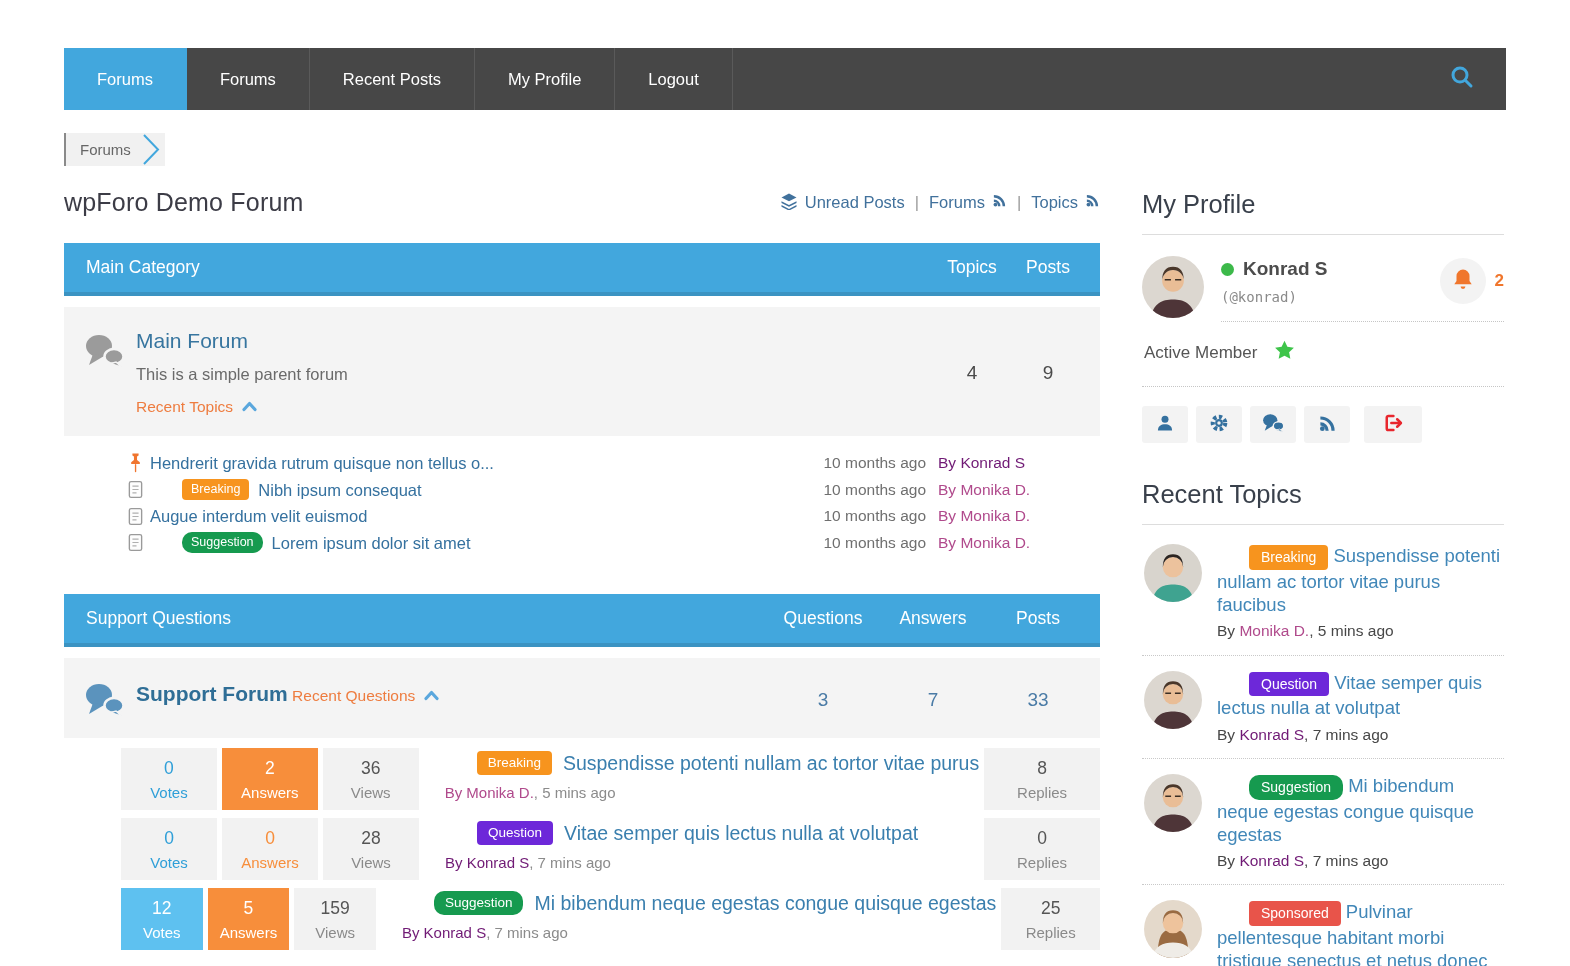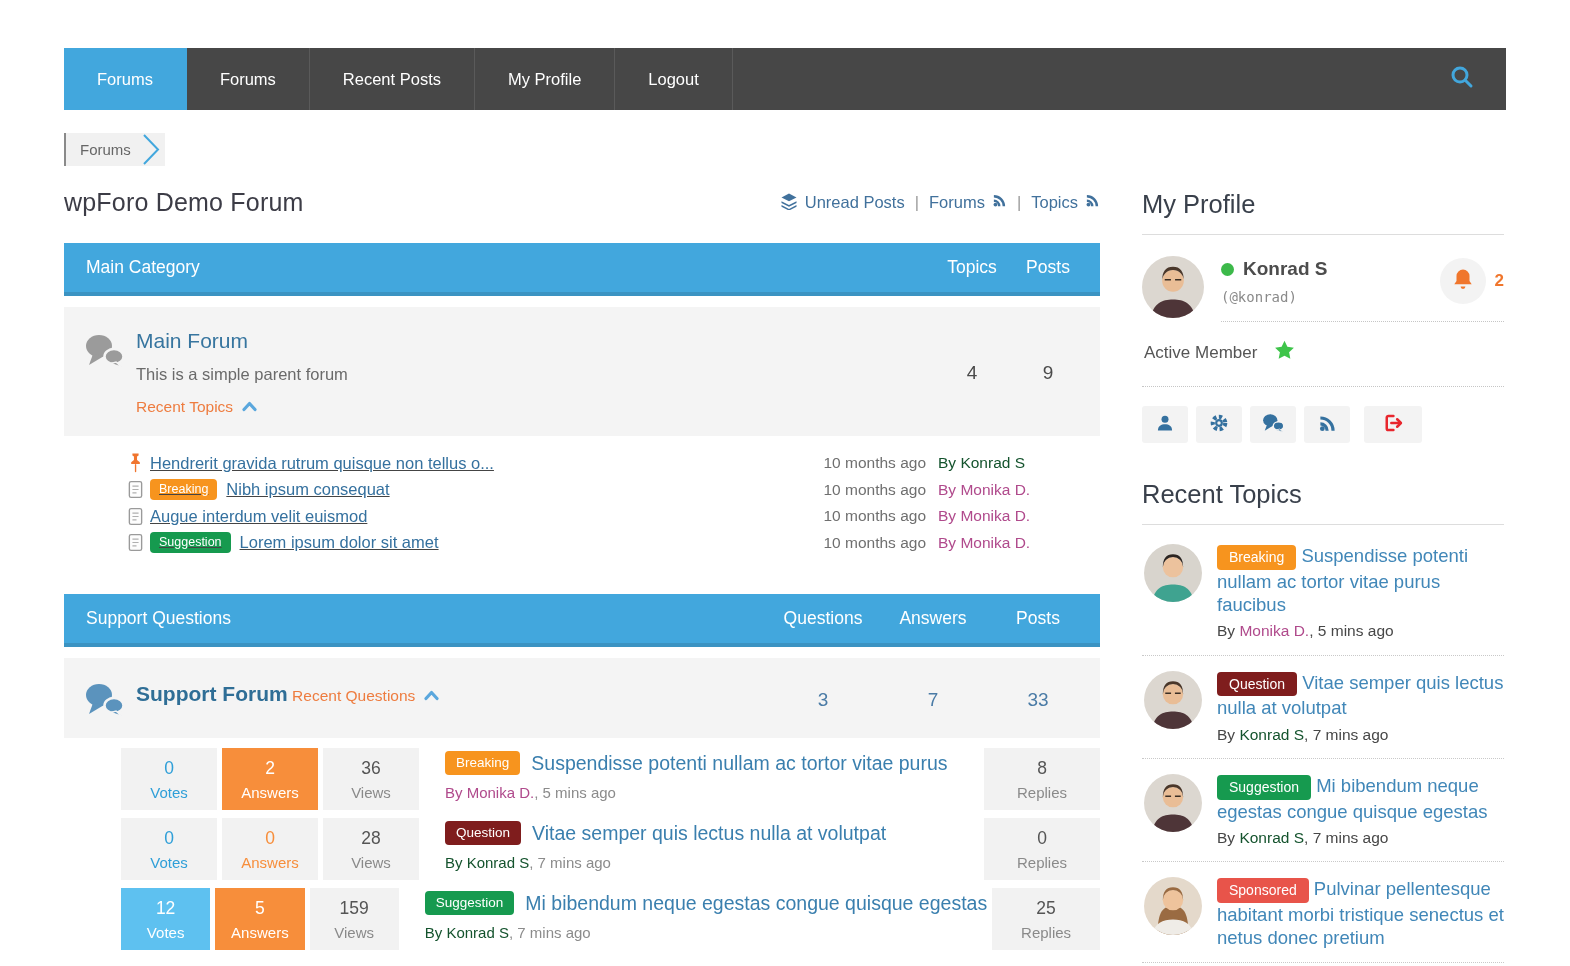--- a/index.html
+++ b/index.html
@@ -50,36 +50,36 @@
   .forum-toggle { margin-top: 14px; display: inline-flex; align-items: center; gap: 9px;
                   font-size: 15.5px; color: #ee7c3f; cursor: pointer; }
   .f-stat { display: flex; align-items: center; justify-content: center; font-size: 19px; }
   .f-stat.dark { color: #4a4a4a; }
   .f-stat.blue { color: #4a7ba6; }
 
   
   .topic-list { padding: 14px 58px 16px 64px; }
   .t-row { display: flex; align-items: center; height: 26.5px; font-size: 16.5px; }
   .t-icon { width: 22px; display: flex; align-items: center; }
-  .t-title { flex: 1; display: flex; align-items: center; gap: 9px; overflow: hidden; text-decoration: underline; }
+  .t-title { flex: 1; display: flex; align-items: flex-end; gap: 9px; overflow: hidden; }
   .t-title a { color: #35719f; text-decoration: none; white-space: nowrap; cursor: pointer; }
   .t-time { width: 150px; text-align: right; font-size: 15.5px; color: #6f6f6f; }
   .t-author { width: 104px; margin-left: 12px; font-size: 15.5px; }
 
-  .author-red { color: #14532d; }
+  .author-red { color: #701a75; }
   .author-magenta { color: #b04a8c; }
 
   
   .badge { display: inline-block; color: #fff; border-radius: 4px; font-size: 12.5px;
-           padding: 3px 9px; line-height: 1.2; cursor: pointer; }
+           padding: 3px 9px; line-height: 1.2; cursor: pointer; margin-left: 32px; }
   .badge.q { font-size: 13.5px; padding: 4px 11px; }
   .badge.sb { font-size: 14px; padding: 4px 12px; }
   .badge-orange { background: #f7941e; }
-  .badge-green  { background: #169a4f; }
-  .badge-purple { background: #7f1d1d; }
+  .badge-green  { background: #169a4f; border-radius: 10px; }
+  .badge-purple { background: #6d28d9; }
   .badge-red    { background: #e8544a; }
 
   
   .q-list { margin-top: 10px; }
   .q-row { display: flex; gap: 5px; margin-bottom: 8px; padding-left: 57px; }
   .stat-box { width: 96px; height: 62px; background: #f2f2f2; display: flex; flex-direction: column;
               align-items: center; justify-content: center; gap: 5px; cursor: pointer; }
   .stat-num { font-size: 17.5px; }
   .stat-label { font-size: 15px; }
   .sb-votes .stat-num, .sb-votes .stat-label { color: #2f9fd8; }

